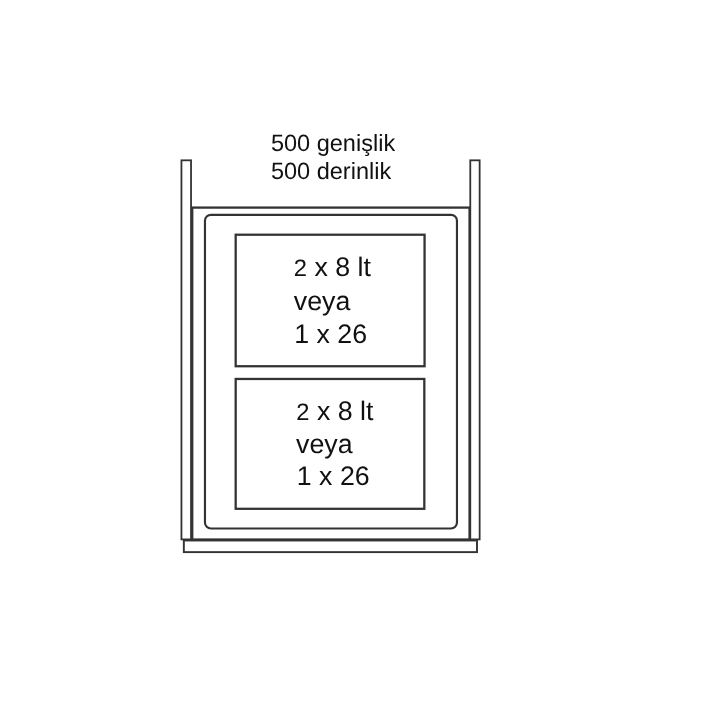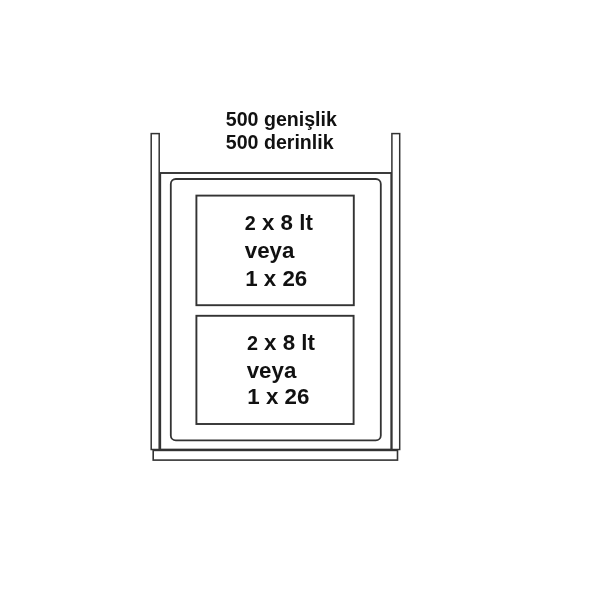--- a/index.html
+++ b/index.html
@@ -1,16 +1,16 @@
 <!DOCTYPE html>
 <html><head>
 <meta charset="utf-8">
 <style>
   html,body{margin:0;padding:0;background:#fff;}
-  #stage{width:600px;height:600px;position:relative;overflow:hidden;font-weight:bold;}
+  #stage{width:600px;height:600px;position:relative;overflow:hidden;}
   svg{position:absolute;top:0;left:0;filter:blur(0.55px);}
   text{font-family:"Liberation Sans",sans-serif;fill:#111;}
 </style>
 </head>
 <body>
 <div id="stage">
 <svg width="600" height="600" viewBox="0 0 600 600">
   <rect x="0" y="0" width="600" height="600" fill="#ffffff"></rect>
 
   <text x="225.8" y="126.0" font-size="19.6">500 genişlik</text>

